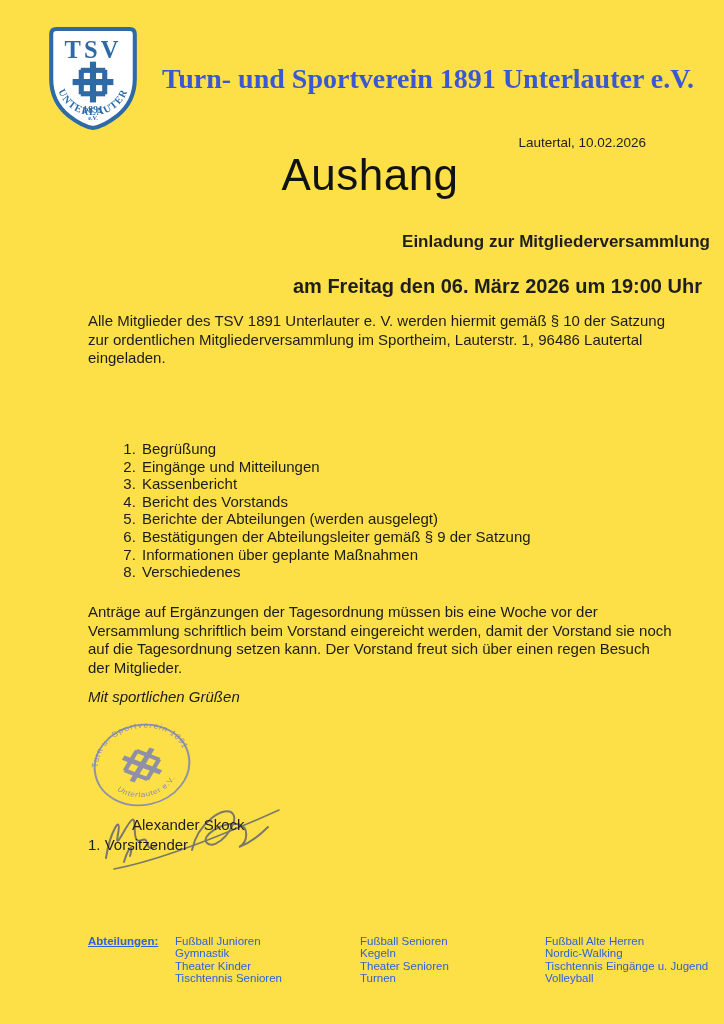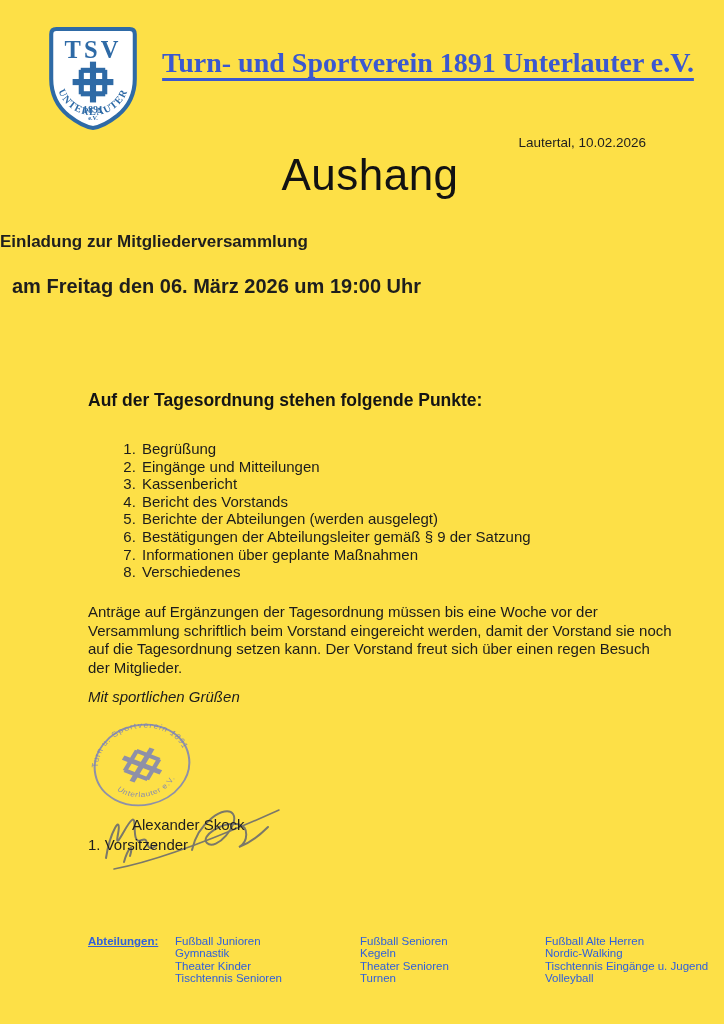--- a/index.html
+++ b/index.html
@@ -7,48 +7,47 @@
     position:relative;
     width:724px;height:1024px;
     background:#fde047;
     font-family:"Liberation Sans","DejaVu Sans",sans-serif;
     color:#1e1e1e;
     overflow:hidden;
   }
   
   .logo-svg{position:absolute;left:48px;top:26px;width:90px;height:106px;}
   .club-title{
-    position:absolute;left:148px;top:47px;width:560px;
+    position:absolute;left:148px;top:63px;width:560px;
     text-align:center;
     font-family:"Liberation Serif","DejaVu Serif",serif;
     font-weight:bold;font-size:28px;
     color:var(--accent_blue,#3b58d0);
-    text-decoration:underline;
     text-decoration-thickness:2.5px;
     text-underline-offset:6px;
     white-space:nowrap;
   }
   .date-line{
     position:absolute;right:78px;top:135px;
     font-size:13.5px;color:#1e1e1e;
   }
   .notice-title{
     position:absolute;left:0;top:149px;width:740px;
     text-align:center;
     font-size:44px;line-height:52px;
     color:#121212;
     letter-spacing:0.5px;
   }
   .sub1{
     position:absolute;left:0;top:232px;width:710px;
-    text-align:left;font-weight:bold;font-size:17px;
+    text-align:right;font-weight:bold;font-size:17px;
   }
   .sub2{
-    position:absolute;left:12px;top:275px;width:700px;
-    text-align:left;font-weight:bold;font-size:20px;
+    position:absolute;left:2px;top:275px;width:700px;
+    text-align:right;font-weight:bold;font-size:20px;
   }
   .para{
     position:absolute;left:88px;width:586px;
     font-size:15px;line-height:18.5px;color:#1c1c1c;
   }
   .p1{top:312px;}
   .p2{top:603px;}
   .agenda-heading{
     position:absolute;left:88px;top:390px;
     font-weight:bold;font-size:17.5px;color:#141414;
@@ -107,22 +106,22 @@
       <textPath href="#logoArc" startOffset="50%" text-anchor="middle">UNTERLAUTER</textPath>
     </text>
   </svg>
 
   <div class="club-title">Turn- und Sportverein 1891 Unterlauter e.V.</div>
   <div class="date-line">Lautertal, 10.02.2026</div>
   <div class="notice-title">Aushang</div>
 
   <div class="sub1">Einladung zur Mitgliederversammlung</div>
   <div class="sub2">am Freitag den 06. März 2026 um 19:00 Uhr</div>
+  <div class="para p1">Alle Mitglieder des TSV 1891 Unterlauter e. V. werden hiermit gemäß § 10 der Satzung zur ordentlichen Mitgliederversammlung im Sportheim, Lauterstr. 1, 96486 Lautertal eingeladen.</div>
 
-  <div class="agenda-heading">Auf der Tagesordnung stehen folgende Punkte:</div>
   <ol class="agenda">
     <li>Begrüßung</li>
     <li>Eingänge und Mitteilungen</li>
     <li>Kassenbericht</li>
     <li>Bericht des Vorstands</li>
     <li>Berichte der Abteilungen (werden ausgelegt)</li>
     <li>Bestätigungen der Abteilungsleiter gemäß § 9 der Satzung</li>
     <li>Informationen über geplante Maßnahmen</li>
     <li>Verschiedenes</li>
   </ol>

